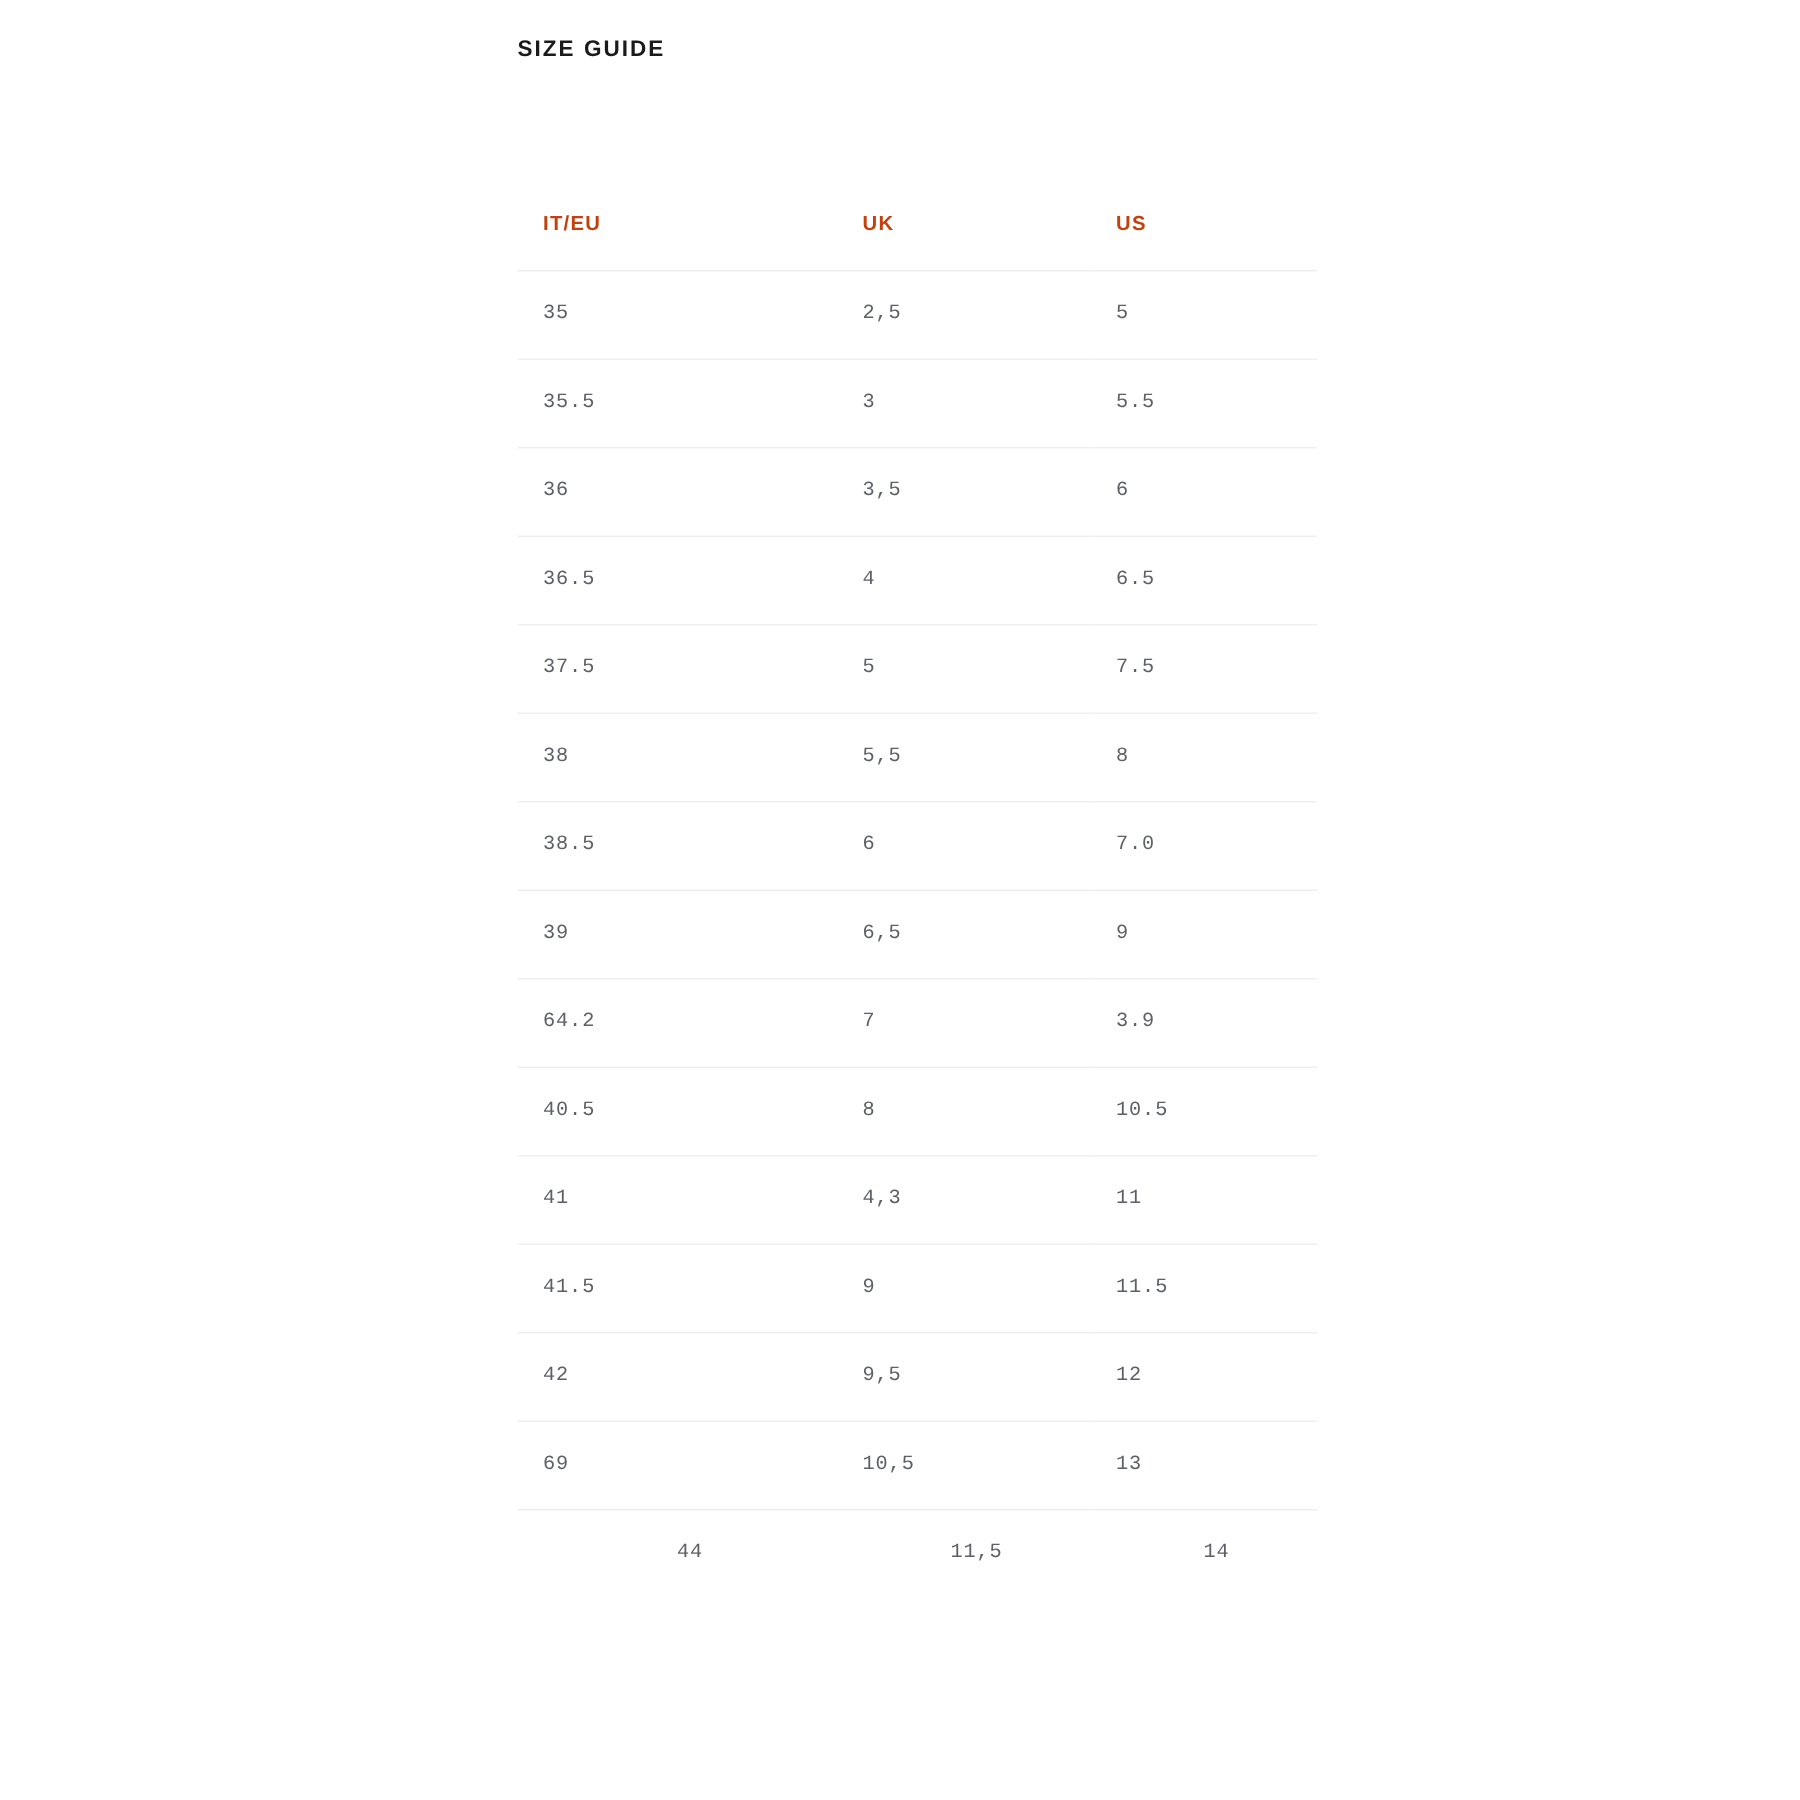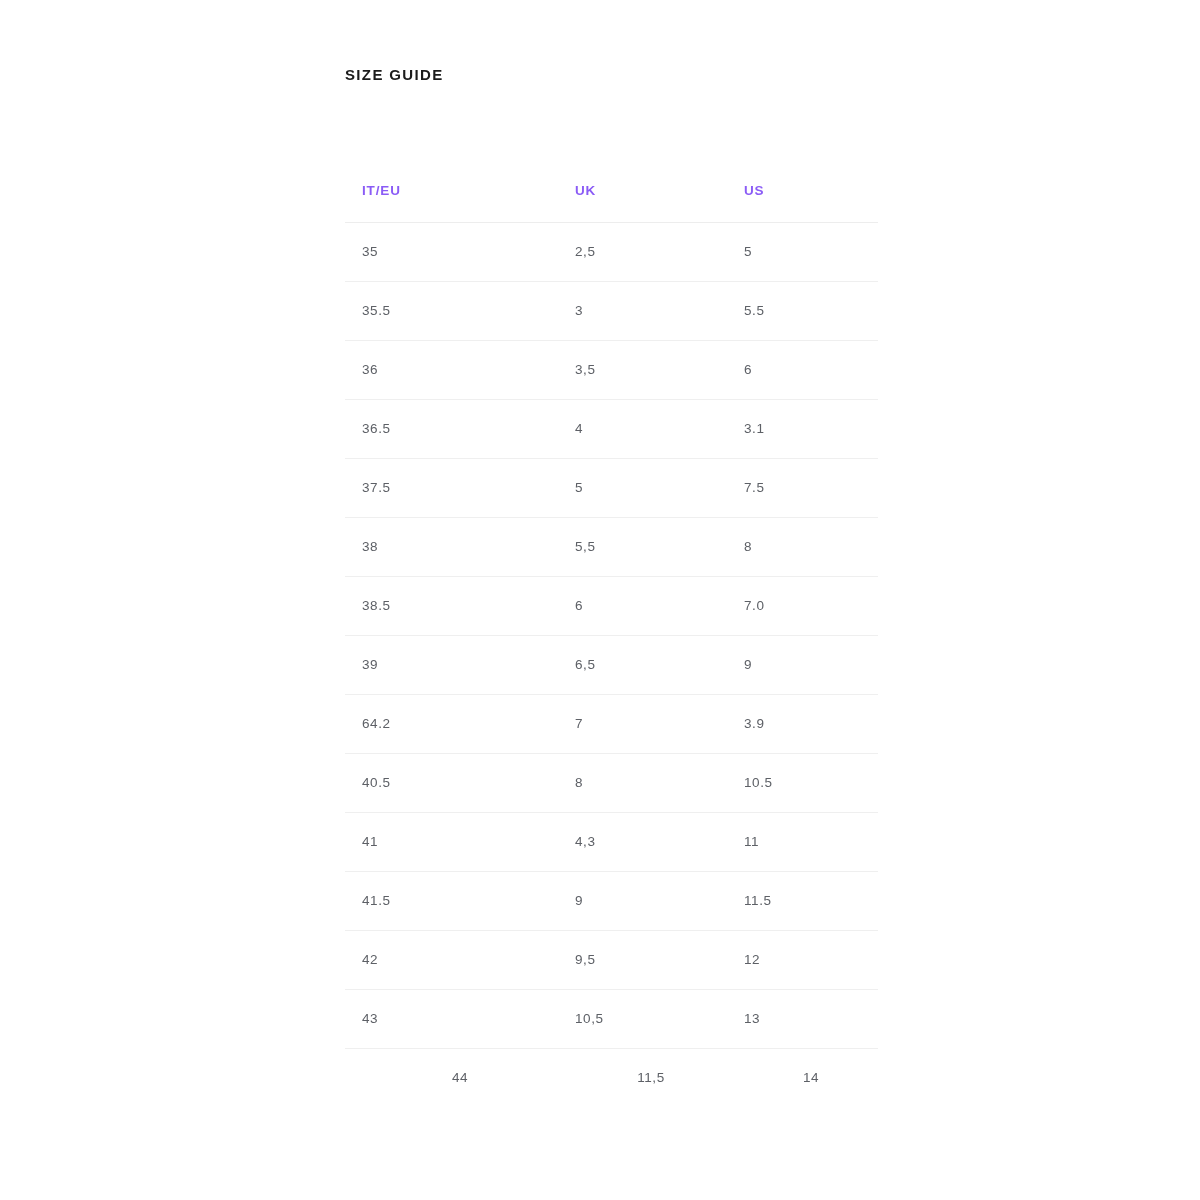--- a/index.html
+++ b/index.html
@@ -15,21 +15,20 @@
     overflow: hidden;
     font-family: "Liberation Sans", "DejaVu Sans", sans-serif;
     -webkit-font-smoothing: antialiased;
   }
 
   .page {
     position: relative;
     width: 1200px;
     height: 876px;
     background: #ffffff;
-    margin-top: 42px;
   }
 
   
   .page-title {
     position: absolute;
     left: 345px;
     top: 13px;
     font-size: 15px;
     font-weight: 700;
     letter-spacing: 1.35px;
@@ -56,38 +55,39 @@
   table.size-table col.c-eu { width: 213px; }
   table.size-table col.c-uk { width: 169px; }
   table.size-table col.c-us { width: 151px; }
 
   table.size-table thead th {
     text-align: left;
     padding: 0 0 22px 17px;
     font-size: 13.5px;
     font-weight: 700;
     letter-spacing: 0.85px;
-    color: #8b5cf6;
+    color: #c2410c;
     border-bottom: 1px solid #ededed;
     vertical-align: top;
     line-height: 18px;
     white-space: nowrap;
   }
 
   table.size-table tbody td {
     text-align: left;
     padding: 19px 0 19px 17px;
     font-size: 13.5px;
     font-weight: 400;
     letter-spacing: 0.6px;
     color: #5d6066;
     border-bottom: 1px solid #efefef;
     line-height: 20px;
     height: 58px;
     white-space: nowrap;
+    font-family: Liberation Mono, monospace;
   }
 
   table.size-table tbody tr:last-child td {
     border-bottom: none;
     text-align: center;
   }
 </style>
 </head>
 <body>
 
@@ -121,21 +121,21 @@
             <td>5.5</td>
           </tr>
           <tr>
             <td>36</td>
             <td>3,5</td>
             <td>6</td>
           </tr>
           <tr>
             <td>36.5</td>
             <td>4</td>
-            <td>3.1</td>
+            <td>6.5</td>
           </tr>
           <tr>
             <td>37.5</td>
             <td>5</td>
             <td>7.5</td>
           </tr>
           <tr>
             <td>38</td>
             <td>5,5</td>
             <td>8</td>
@@ -169,21 +169,21 @@
             <td>41.5</td>
             <td>9</td>
             <td>11.5</td>
           </tr>
           <tr>
             <td>42</td>
             <td>9,5</td>
             <td>12</td>
           </tr>
           <tr>
-            <td>43</td>
+            <td>69</td>
             <td>10,5</td>
             <td>13</td>
           </tr>
           <tr>
             <td>44</td>
             <td>11,5</td>
             <td>14</td>
           </tr>
         </tbody>
     </table>

